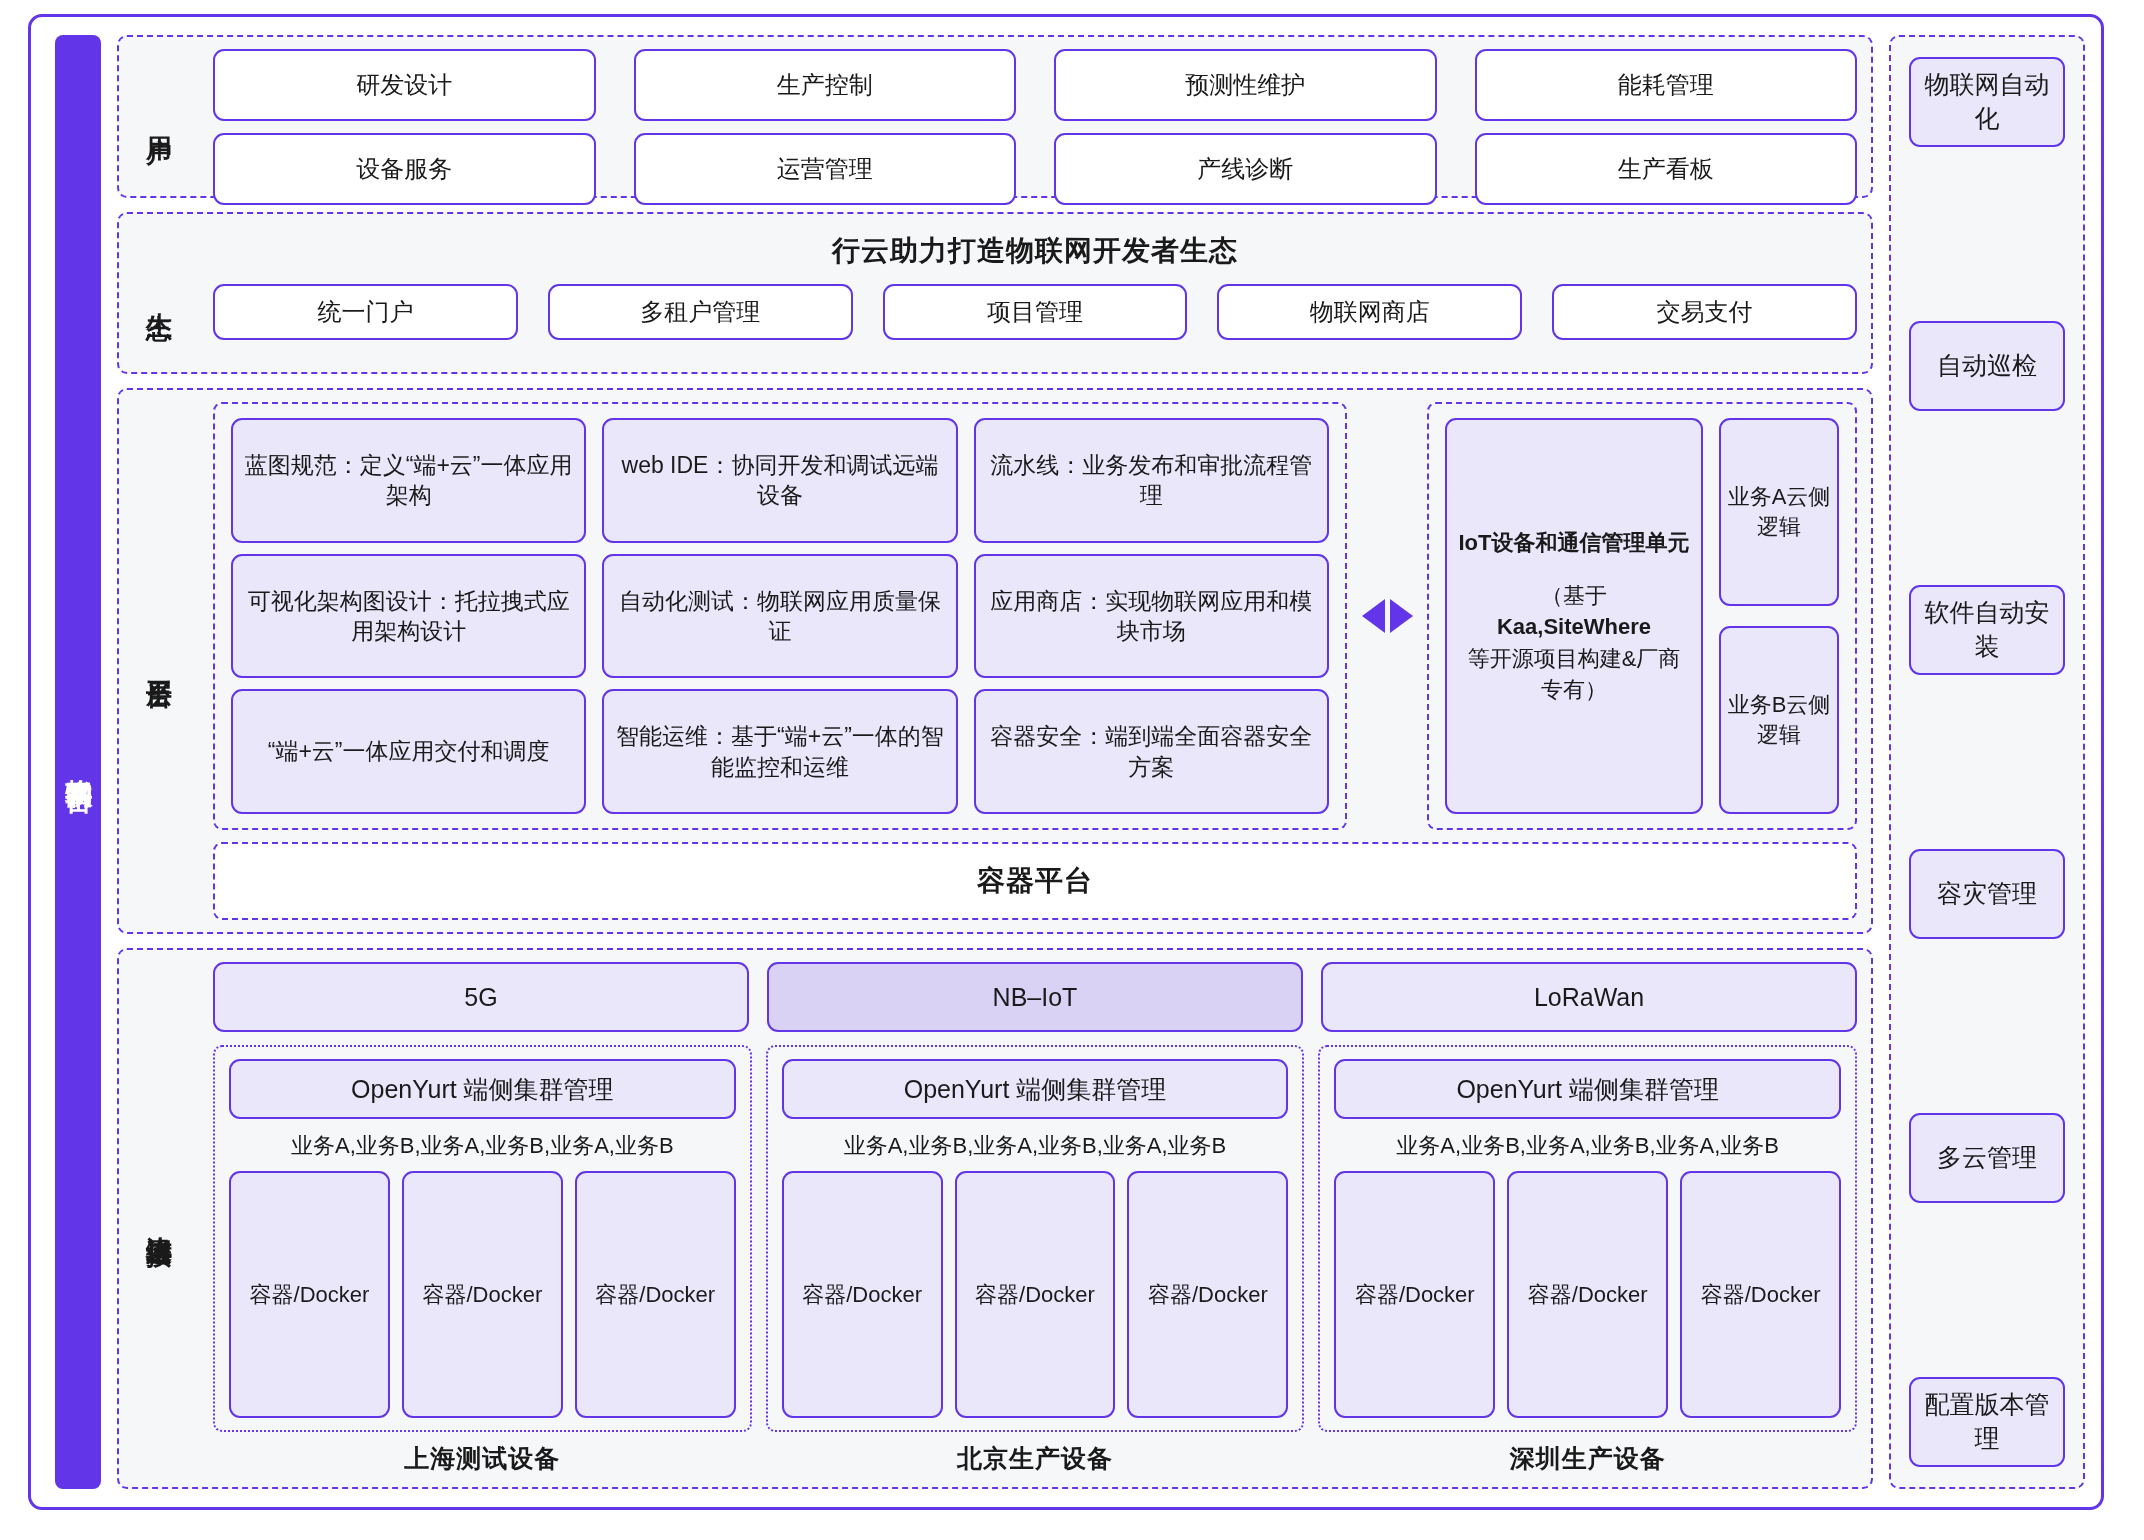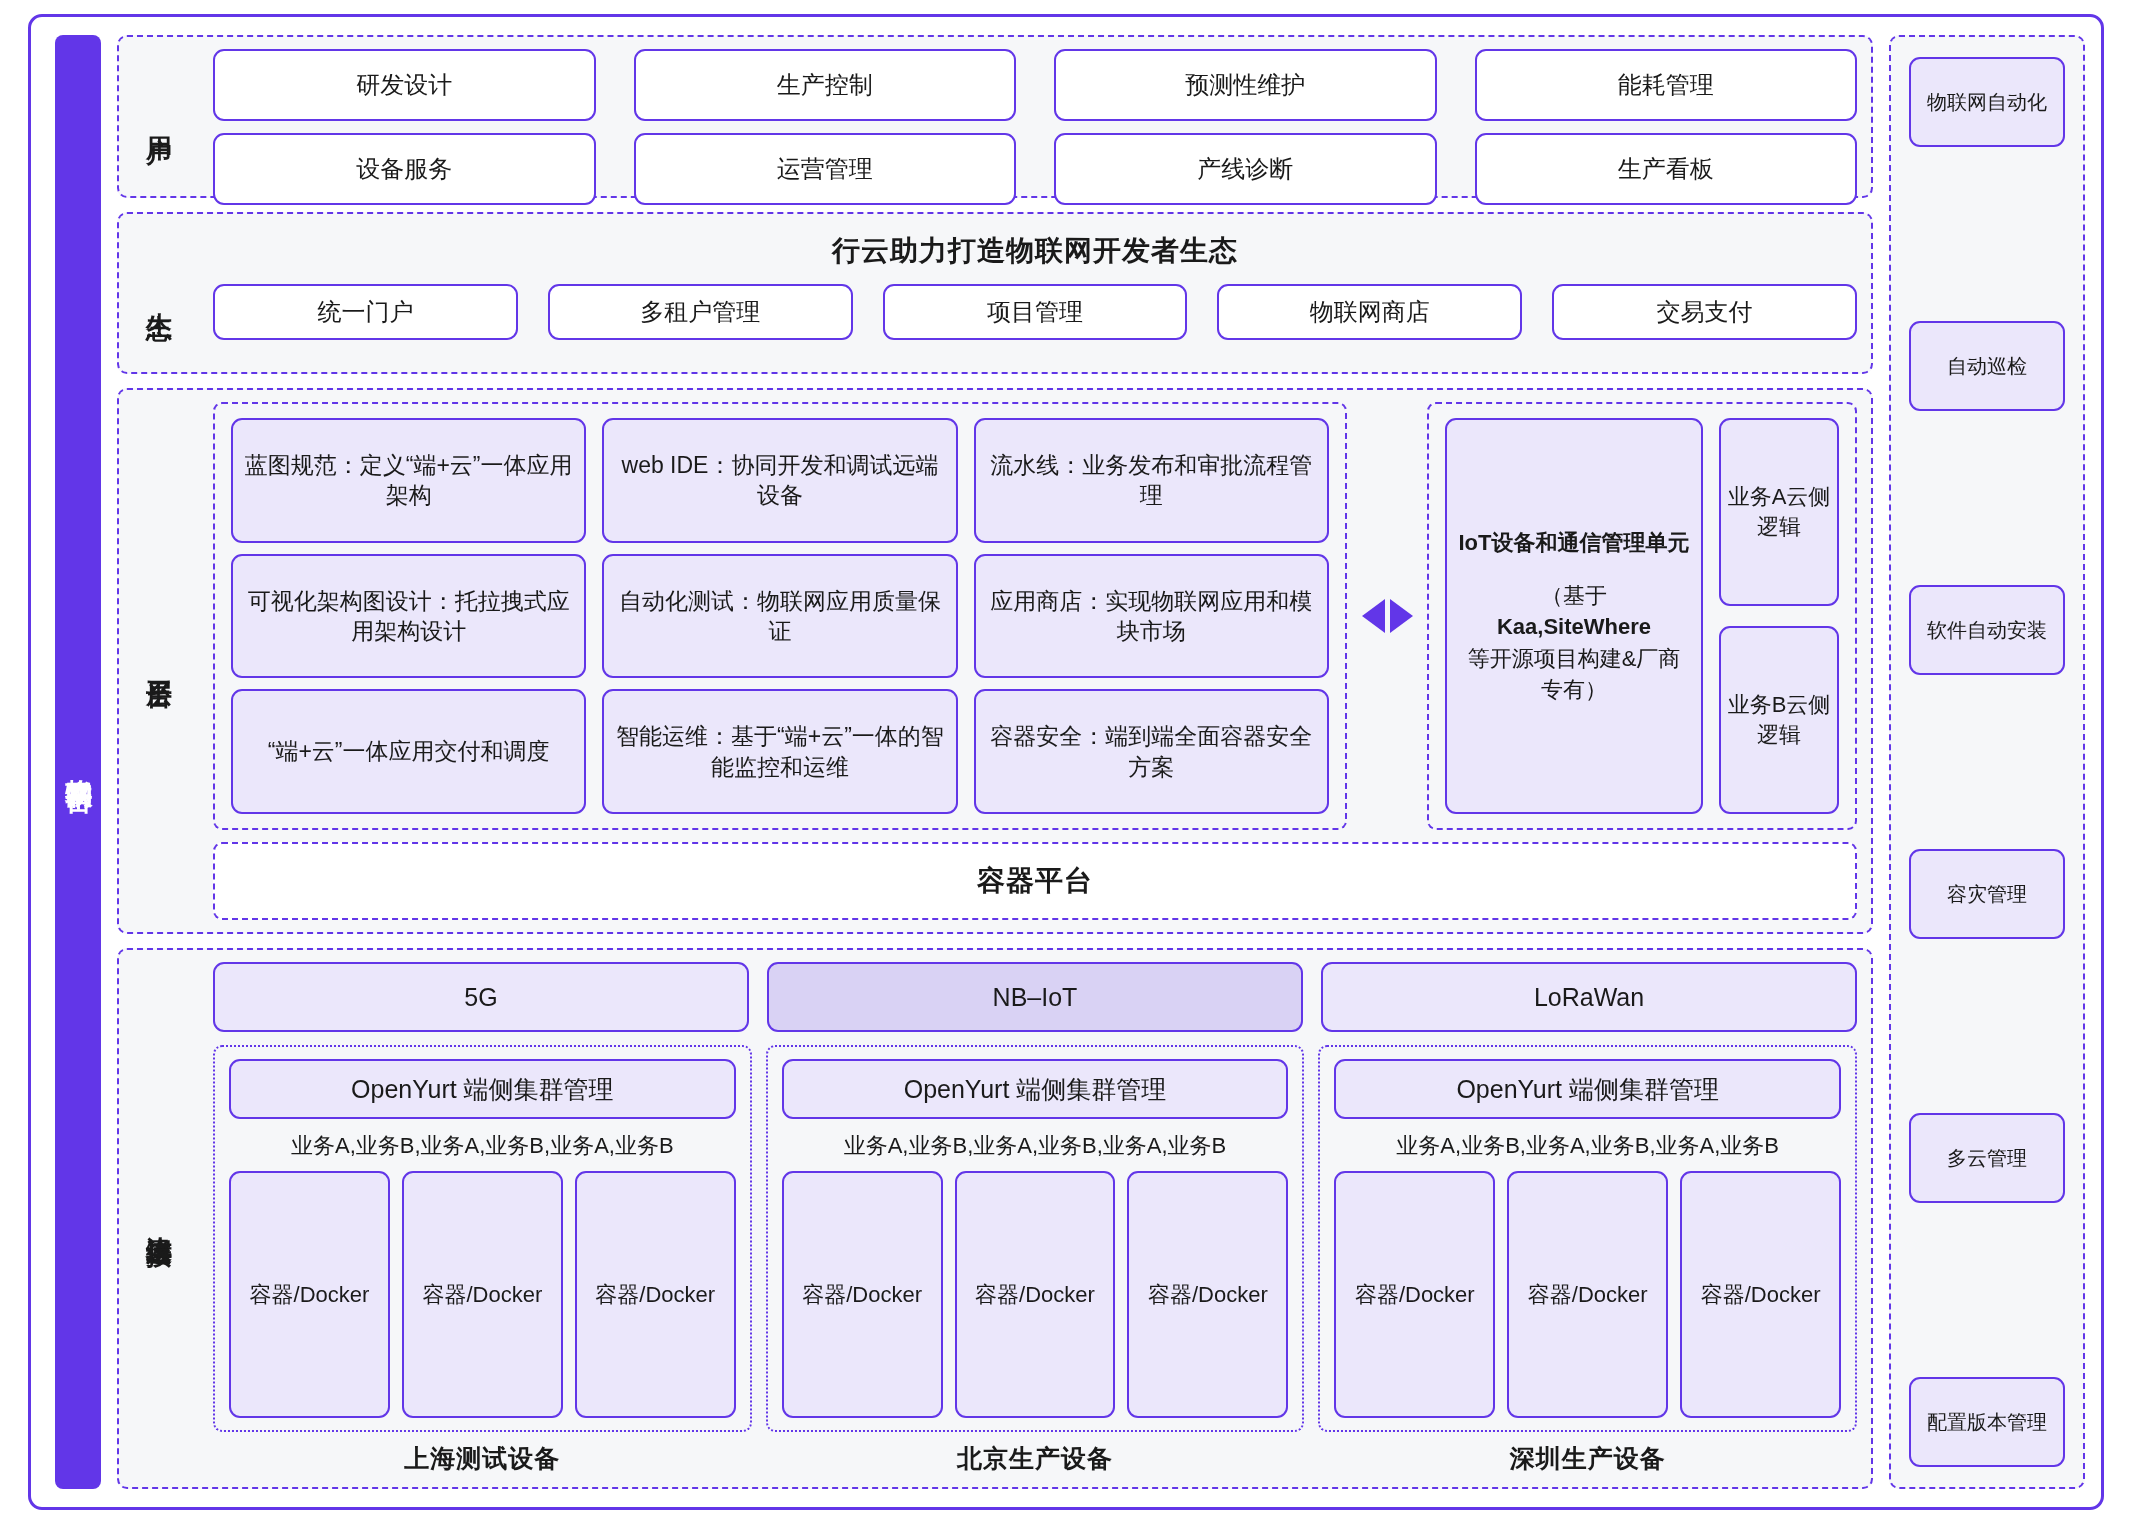--- a/index.html
+++ b/index.html
@@ -181,21 +181,21 @@
     background:#f6f7f9;
     box-sizing:border-box;
     padding:20px 18px;
     display:flex;flex-direction:column;
     justify-content:space-between;
     gap:10px;
   }
   .rightcol .pill{
     background:#ebe7fb;
     height:90px;
-    font-size:20px;line-height:1.35;
+    font-size:25px;line-height:1.35;
     padding:4px 8px;
   }
 </style>
 </head>
 <body>
 
 <div class="frame">
 
   <div class="vbar">物联网平台</div>
 

